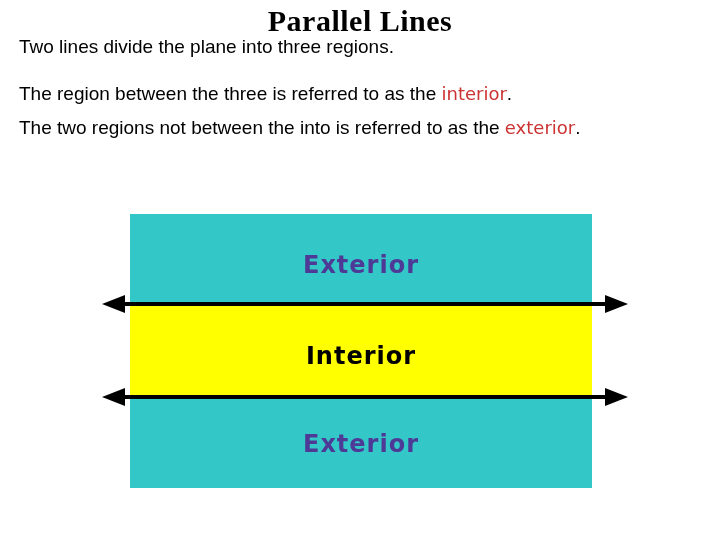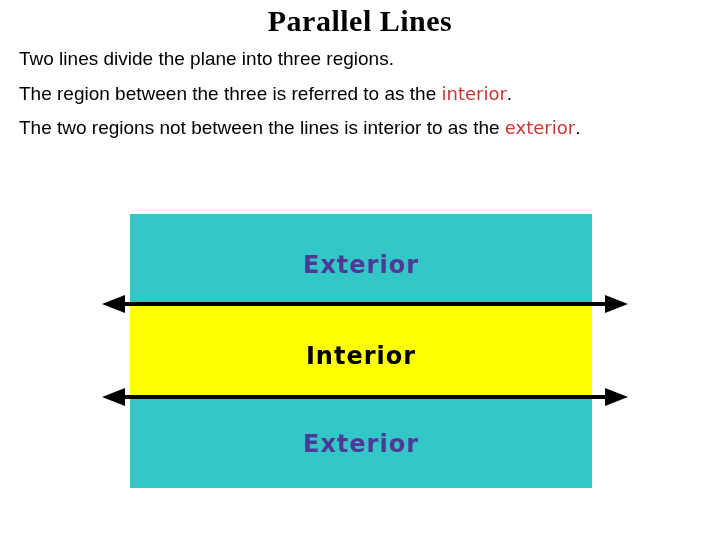--- a/index.html
+++ b/index.html
@@ -26,21 +26,21 @@
   }
 
   .body-line {
     position: absolute;
     left: 19px;
     width: 690px;
     font-size: 19px;
     line-height: 1.2;
     color: var(--text-color, #000);
   }
-  .body-line-1 { top: 48px; }
+  .body-line-1 { top: 36px; }
   .body-line-2 { top: 83px; }
   .body-line-3 { top: 117px; }
   .hl {
     color: var(--highlight-color, #cc3333);
     font-family: "DejaVu Sans", sans-serif;
     font-size: 18px;
   }
 
   .diagram { position: absolute; inset: 0; }
 
@@ -87,21 +87,21 @@
 <body>
 
 <div class="slide">
 
   <h1 class="title">Parallel Lines</h1>
 
   <p class="body-line body-line-1"><span>Two lines divide the plane into three regions.</span><span class="hl"></span><span></span></p>
 
   <p class="body-line body-line-2"><span>The region between the three is referred to as the </span><span class="hl">interior</span><span>.</span></p>
 
-  <p class="body-line body-line-3"><span>The two regions not between the lines is interior to as the </span><span class="hl">exterior</span><span>.</span></p>
+  <p class="body-line body-line-3"><span>The two regions not between the into is referred to as the </span><span class="hl">exterior</span><span>.</span></p>
 
   <div class="diagram">
 
     <div class="plane-rect">
       <div class="band-exterior-top"></div>
       <div class="band-interior"></div>
       <div class="band-exterior-bottom"></div>
     </div>
 
     <div class="region-label label-exterior label-top">Exterior</div>

